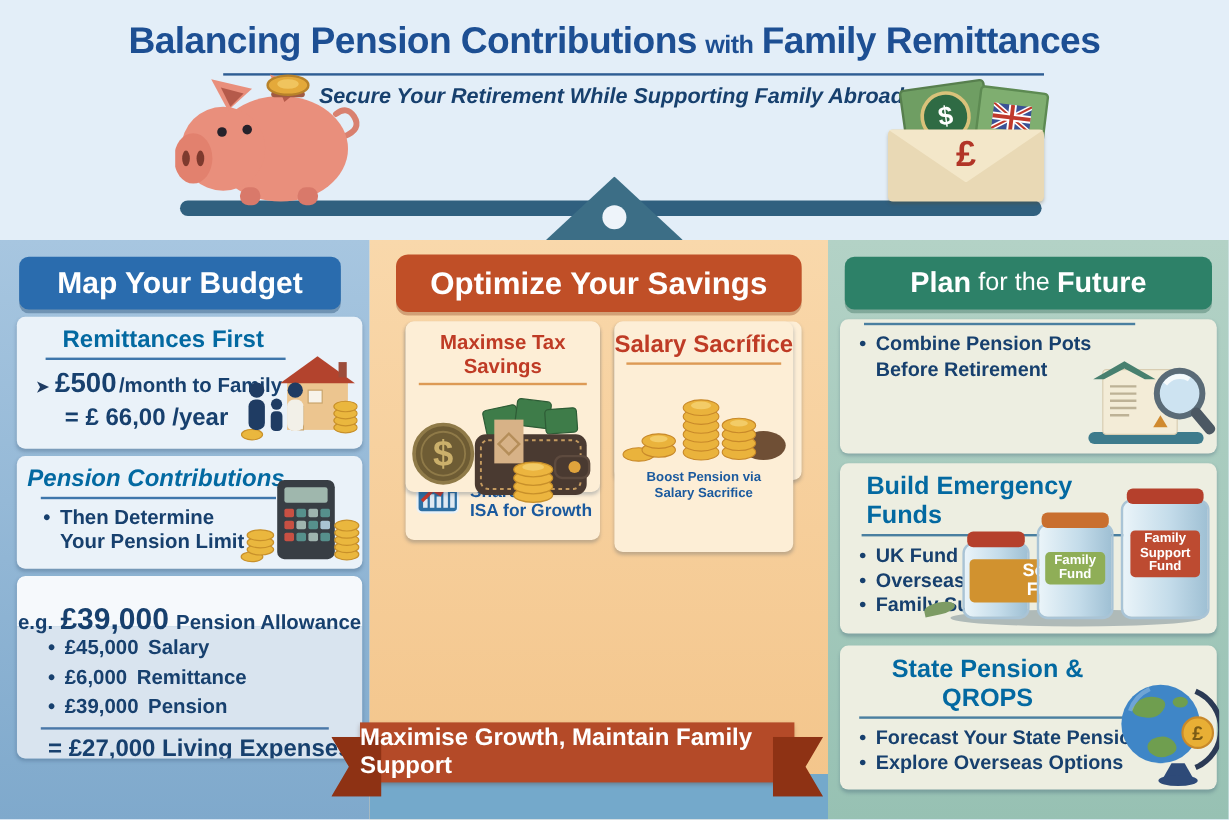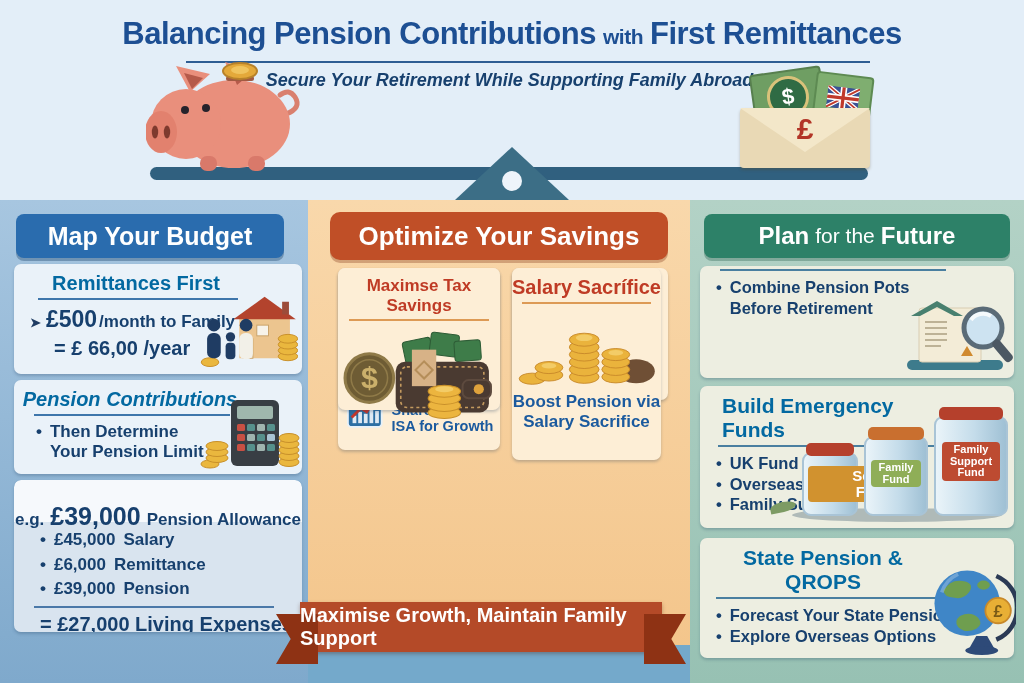--- a/index.html
+++ b/index.html
@@ -102,21 +102,21 @@
   .card-relief{height:132px;}
   .card-relief .card-title{font-size:18px;}
   .relief-row{display:flex;gap:7px;padding:2px 4px 0 6px;align-items:flex-start;}
   .relief-amount{font-size:25px;color:#473222;line-height:1.05;}
   .relief-l1{font-size:16px;color:#1b5a9e;}
   .relief-l2{font-size:12.5px;color:#1b5a9e;}
   .card-taxsave{height:142px;}
   .card-taxsave .card-title{font-size:17px;}
   .card-salary{height:192px;}
   .card-salary .card-title{font-size:20px;}
-  .salary-text{color:#1b5a9e;text-align:center;font-size:17px;line-height:1.2;margin-top:4px;}
+  .salary-text{color:#1b5a9e;text-align:center;font-size:11px;line-height:1.2;margin-top:4px;}
   .banner{position:absolute;left:300px;top:602px;width:362px;height:50px;z-index:6;
     background:var(--c-banner-bg,#b44a28);display:flex;align-items:center;justify-content:center;
     color:#fff;font-size:20px;box-shadow:0 2px 4px rgba(80,30,10,.35);}
   .banner::before,.banner::after{content:"";position:absolute;top:12px;width:42px;height:50px;
     background:var(--c-banner-fold,#8e3214);z-index:-1;}
   .banner::before{left:-24px;clip-path:polygon(0 0,100% 0,100% 100%,0 100%,35% 50%);}
   .banner::after{right:-24px;clip-path:polygon(0 0,100% 0,65% 50%,100% 100%,0 100%);}
   
   .card-cons{left:10px;top:66px;width:314px;height:112px;}
   .card-cons .card-title{font-size:21px;width:230px;margin-left:14px;}
@@ -150,21 +150,21 @@
   .card-qrops .card-title{font-size:21px;width:230px;margin-left:8px;}
   .card-qrops .rule-steel{width:224px;margin-left:16px;}
   .globe-icon{right:-2px;top:18px;}
 </style>
 </head>
 <body>
 
 <div id="stage">
 
   <div class="title">
-    <span>Balancing Pension Contributions</span><span class="t-with">with</span><span>First Remittances</span>
+    <span>Balancing Pension Contributions</span><span class="t-with">with</span><span>Family Remittances</span>
   </div>
   <div class="title-rule"></div>
   <div class="subtitle">Secure Your Retirement While Supporting Family Abroad.</div>
 
   <div class="beam"></div>
   <div class="fulcrum">
     <span class="hole"></span>
   </div>
 
   <svg class="piggy" width="162" height="112" viewBox="0 0 162 112">

